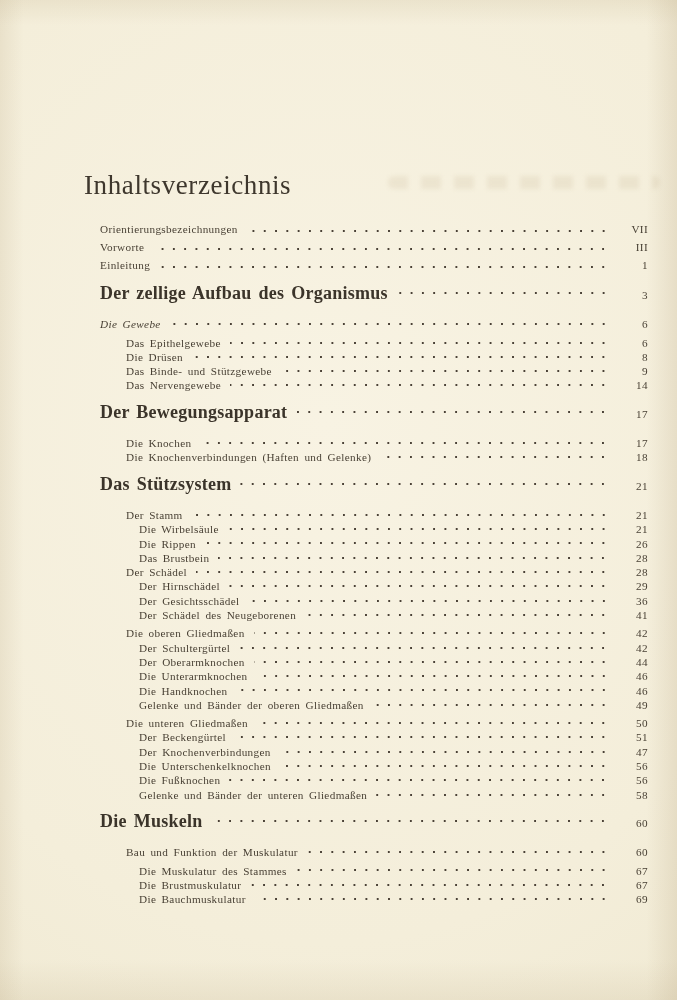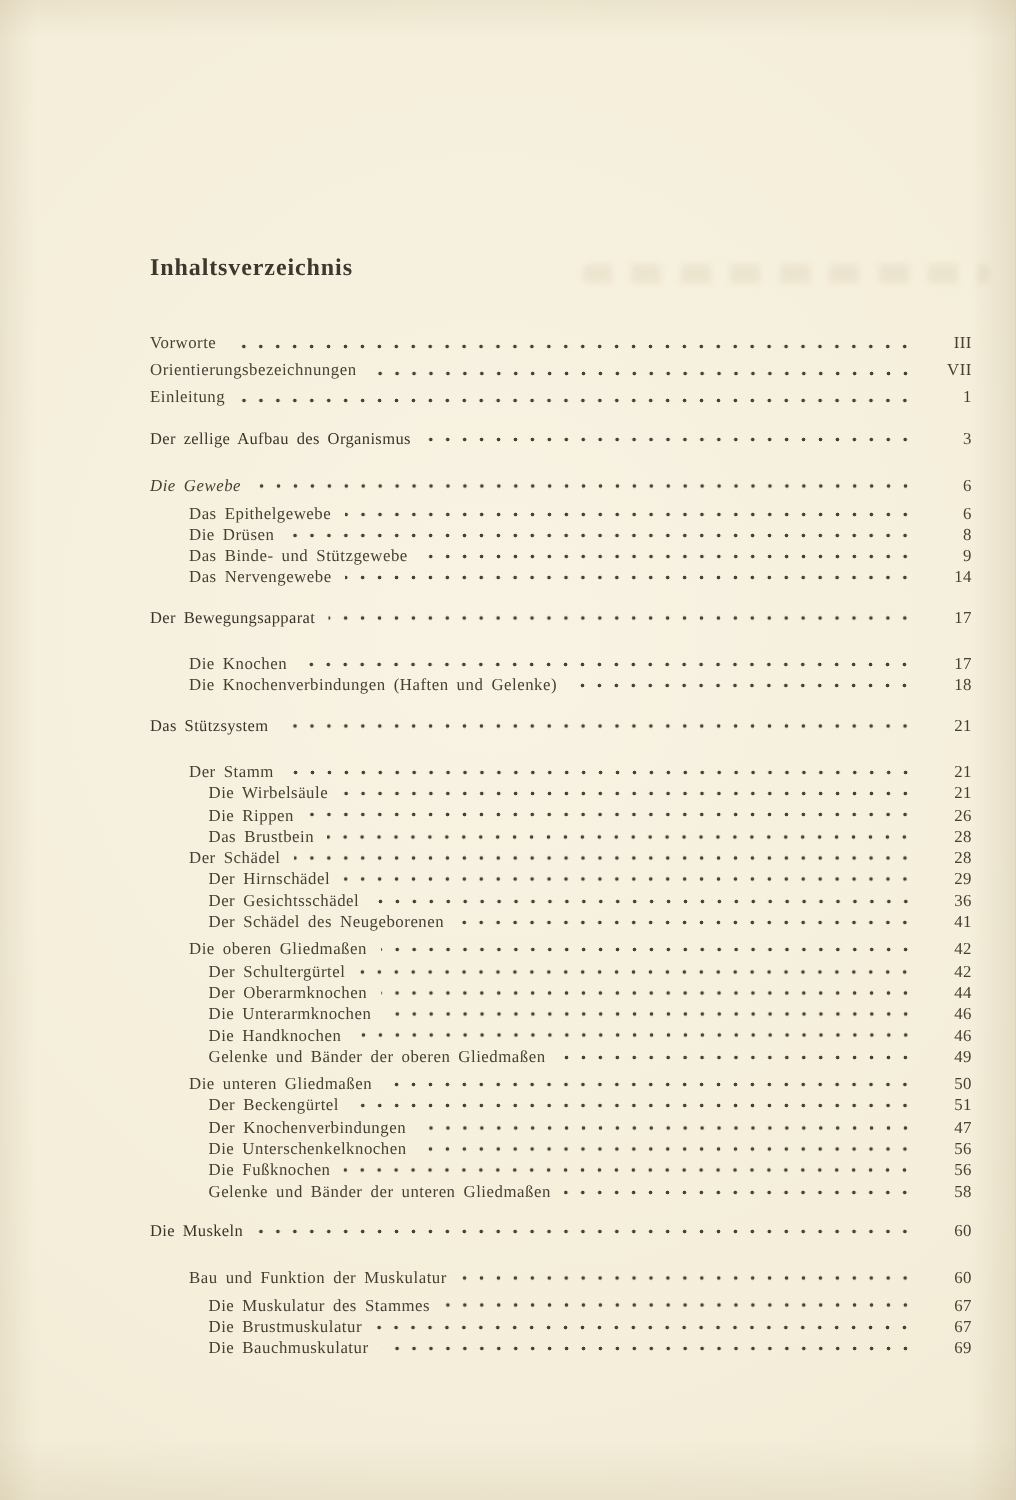--- a/index.html
+++ b/index.html
@@ -15,65 +15,65 @@
     color:#473f33;
   }
   
   .ghost{
     position:absolute;left:388px;top:176px;width:272px;height:13px;
     opacity:.5;filter:blur(2px);border-radius:6px;
     background:repeating-linear-gradient(90deg,
       rgba(188,168,132,.32) 0 20px, rgba(188,168,132,0) 20px 33px);
   }
   .title{
-    position:absolute;left:100px;top:170px;margin:0;
-    font-size:16px;font-weight:700;letter-spacing:.6px;color:#3e372d;
+    position:absolute;left:84px;top:170px;margin:0;
+    font-size:27px;font-weight:400;letter-spacing:.6px;color:#3e372d;
   }
   .toc{position:absolute;left:100px;top:220px;width:548px;}
   .group{margin-top:12px;}
   .group:first-child{margin-top:0;}
   .row{
     display:flex;align-items:baseline;
     height:14.3px;line-height:14.3px;
     font-size:11.2px;letter-spacing:.35px;word-spacing:2.2px;
     white-space:nowrap;
   }
   .wide .row{height:18px;line-height:18px;}
   .gap-s{margin-top:4px;}
   .gap-m{margin-top:17px;}
   .lvl1{padding-left:26px;font-family:Liberation Serif, serif;}
   .lvl2{padding-left:39px;align-items:flex-end;}
-  .bold .label{font-weight:400;font-size:11px;letter-spacing:.25px;color:#3b342a;}
+  .bold .label{font-weight:700;font-size:18px;letter-spacing:.25px;color:#3b342a;}
   .italic .label{font-style:italic;}
   .label{flex:none;}
   .leader{
     flex:1;align-self:stretch;margin-left:9px;margin-right:5px;
     background-image:radial-gradient(circle,#4a4136 1.05px,rgba(74,65,54,0) 1.45px);
     background-size:11.3px 10px;background-repeat:repeat-x;
     background-position:right 2px bottom 2.4px;
   }
   .pagenum{flex:none;width:32px;text-align:right;font-size:11.2px;}
 </style>
 </head>
 <body>
 
 <div class="page">
   <div class="ghost"></div>
   <h1 class="title">Inhaltsverzeichnis</h1>
   <div class="toc" id="toc">
       <div class="group wide">
         <div class="row lvl0">
+          <span class="label">Orientierungsbezeichnungen</span>
+          <span class="leader"></span>
+          <span class="pagenum">VII</span>
+        </div>
+        <div class="row lvl0">
           <span class="label">Vorworte</span>
           <span class="leader"></span>
           <span class="pagenum">III</span>
-        </div>
-        <div class="row lvl0">
-          <span class="label">Orientierungsbezeichnungen</span>
-          <span class="leader"></span>
-          <span class="pagenum">VII</span>
         </div>
         <div class="row lvl0">
           <span class="label">Einleitung</span>
           <span class="leader"></span>
           <span class="pagenum">1</span>
         </div>
       </div>
       <div class="group">
         <div class="row lvl0 bold">
           <span class="label">Der zellige Aufbau des Organismus</span>

